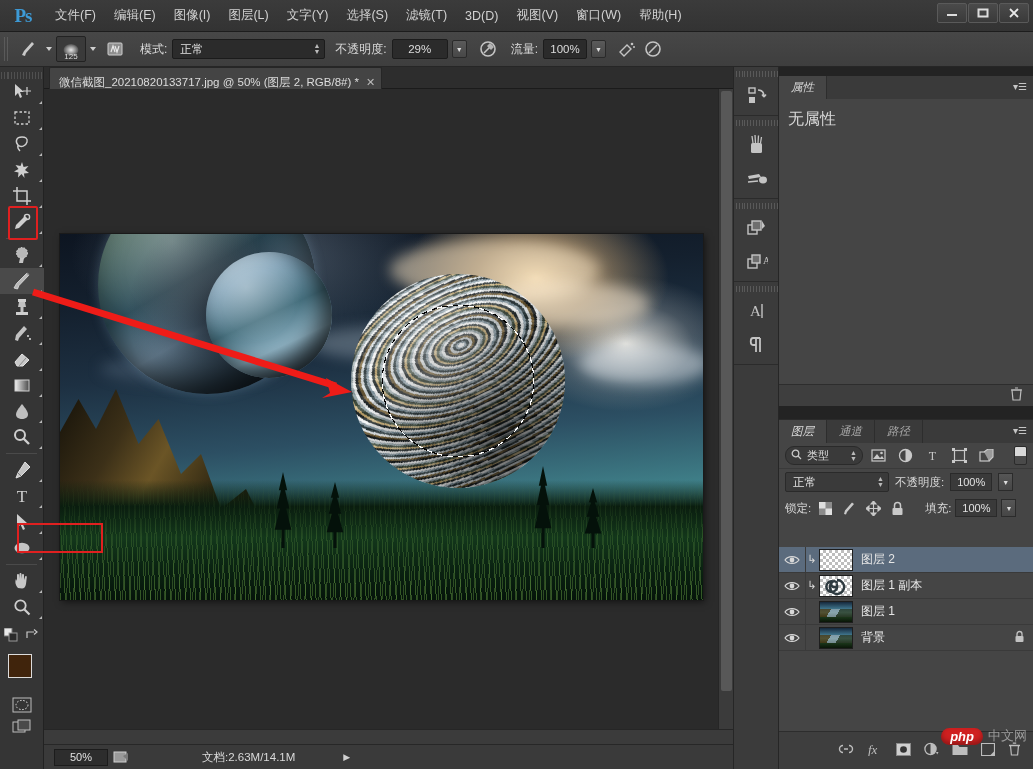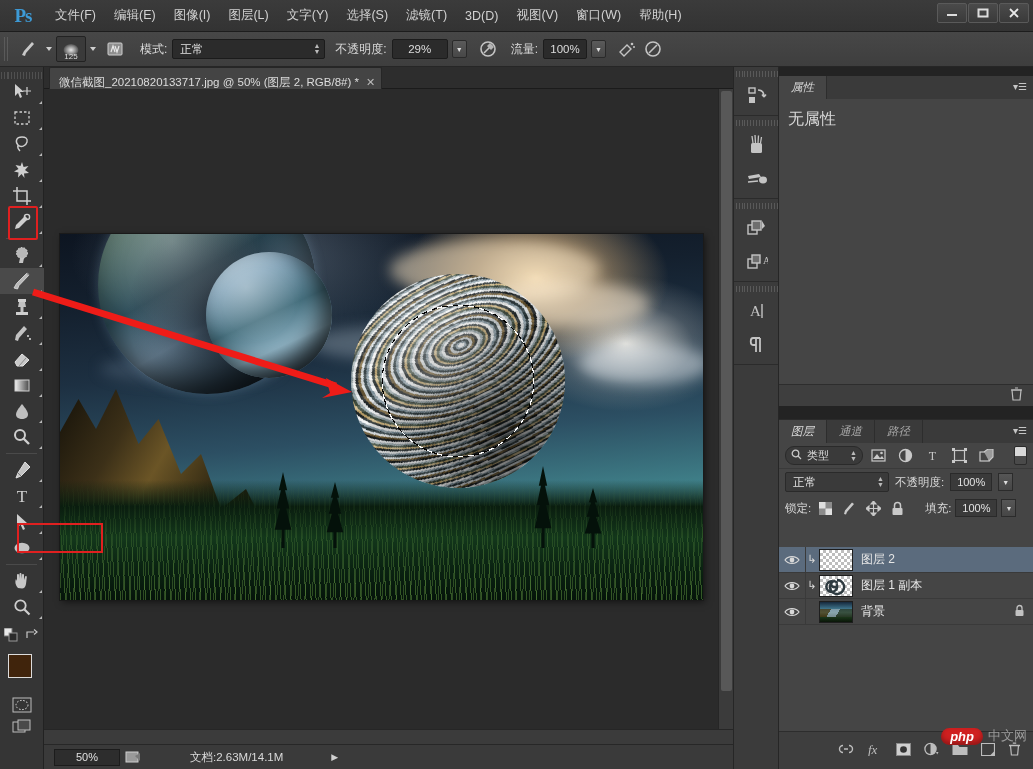--- a/index.html
+++ b/index.html
@@ -246,25 +246,25 @@
   #v-thumb { position:absolute; left:2px; top:2px; width:11px; height:600px; background:#585858; border-radius:2px;}
   #h-scroll { position:absolute; left:0; bottom:0; width:689px; height:15px; background:#3b3b3b; border-top:1px solid #262626;}
 
   
   #statusbar {
     position:absolute; left:44px; top:744px; width:689px; height:25px;
     background:#3a3a3a; border-top:1px solid #272727; display:flex; align-items:center;
     font-size:11px; color:#d5d5d5;
   }
   #zoom-field {
-    width:66px; height:17px; margin-left:10px; background:#2d2d2d;border:1px solid #1c1c1c;
+    width:54px; height:17px; margin-left:10px; background:#2d2d2d;border:1px solid #1c1c1c;
     display:flex;align-items:center;justify-content:center; font-size:11px; color:#e0e0e0;
   }
   .sb-ico { width:26px;height:18px;display:flex;align-items:center;justify-content:center;color:#cfcfcf;}
-  #doc-info { margin-left:44px; color:#dadada; font-size:11.5px;}
+  #doc-info { margin-left:68px; color:#dadada; font-size:11.5px;}
   .sb-arrow { margin-left:48px; font-size:9px; color:#d0d0d0;}
 
   
   #dockstrip {
     position:absolute; left:733px; top:67px; width:46px; height:702px;
     background:#3b3b3b; border-left:1px solid #262626; border-right:1px solid #262626;
   }
   .dock-grp { border-bottom:1px solid #2b2b2b; padding-bottom:2px; }
   .dock-grip { height:10px;
     background: repeating-linear-gradient(to right,#717171 0 1px,transparent 1px 3px);
@@ -903,20 +903,32 @@
           <svg width="34" height="22" viewBox="0 0 34 22" style="position:absolute;left:0;top:0">
             <g transform="translate(17,11)">
               <path d="M0,-7 A7,7 0 1 1 -4,-5.7 A5.4,5.4 0 1 0 0,-1.6 A3,3 0 1 1 0,-4" fill="none" stroke="#2e3a40" stroke-width="2.4"></path>
             </g>
           </svg>
         </div>
         <div class="layer-name">图层 1 副本</div>
       </div>
 
 
+      <div class="layer-row">
+        <div class="eye">
+          <svg width="16" height="12" viewBox="0 0 16 12">
+              <path d="M1 6 C4 1.5 12 1.5 15 6 C12 10.5 4 10.5 1 6 Z" fill="none" stroke="#d8d8d8" stroke-width="1.2"></path>
+              <circle cx="8" cy="6" r="2.4" fill="#d8d8d8"></circle>
+            </svg>
+        </div>
+        <div class="eye-sep"></div>
+        <div class="clip-ind"></div>
+        <div class="thumb thumb-mini-land"></div>
+        <div class="layer-name">图层 1</div>
+      </div>
 
       <div class="layer-row">
         <div class="eye">
           <svg width="16" height="12" viewBox="0 0 16 12">
               <path d="M1 6 C4 1.5 12 1.5 15 6 C12 10.5 4 10.5 1 6 Z" fill="none" stroke="#d8d8d8" stroke-width="1.2"></path>
               <circle cx="8" cy="6" r="2.4" fill="#d8d8d8"></circle>
             </svg>
         </div>
         <div class="eye-sep"></div>
         <div class="clip-ind"></div>

